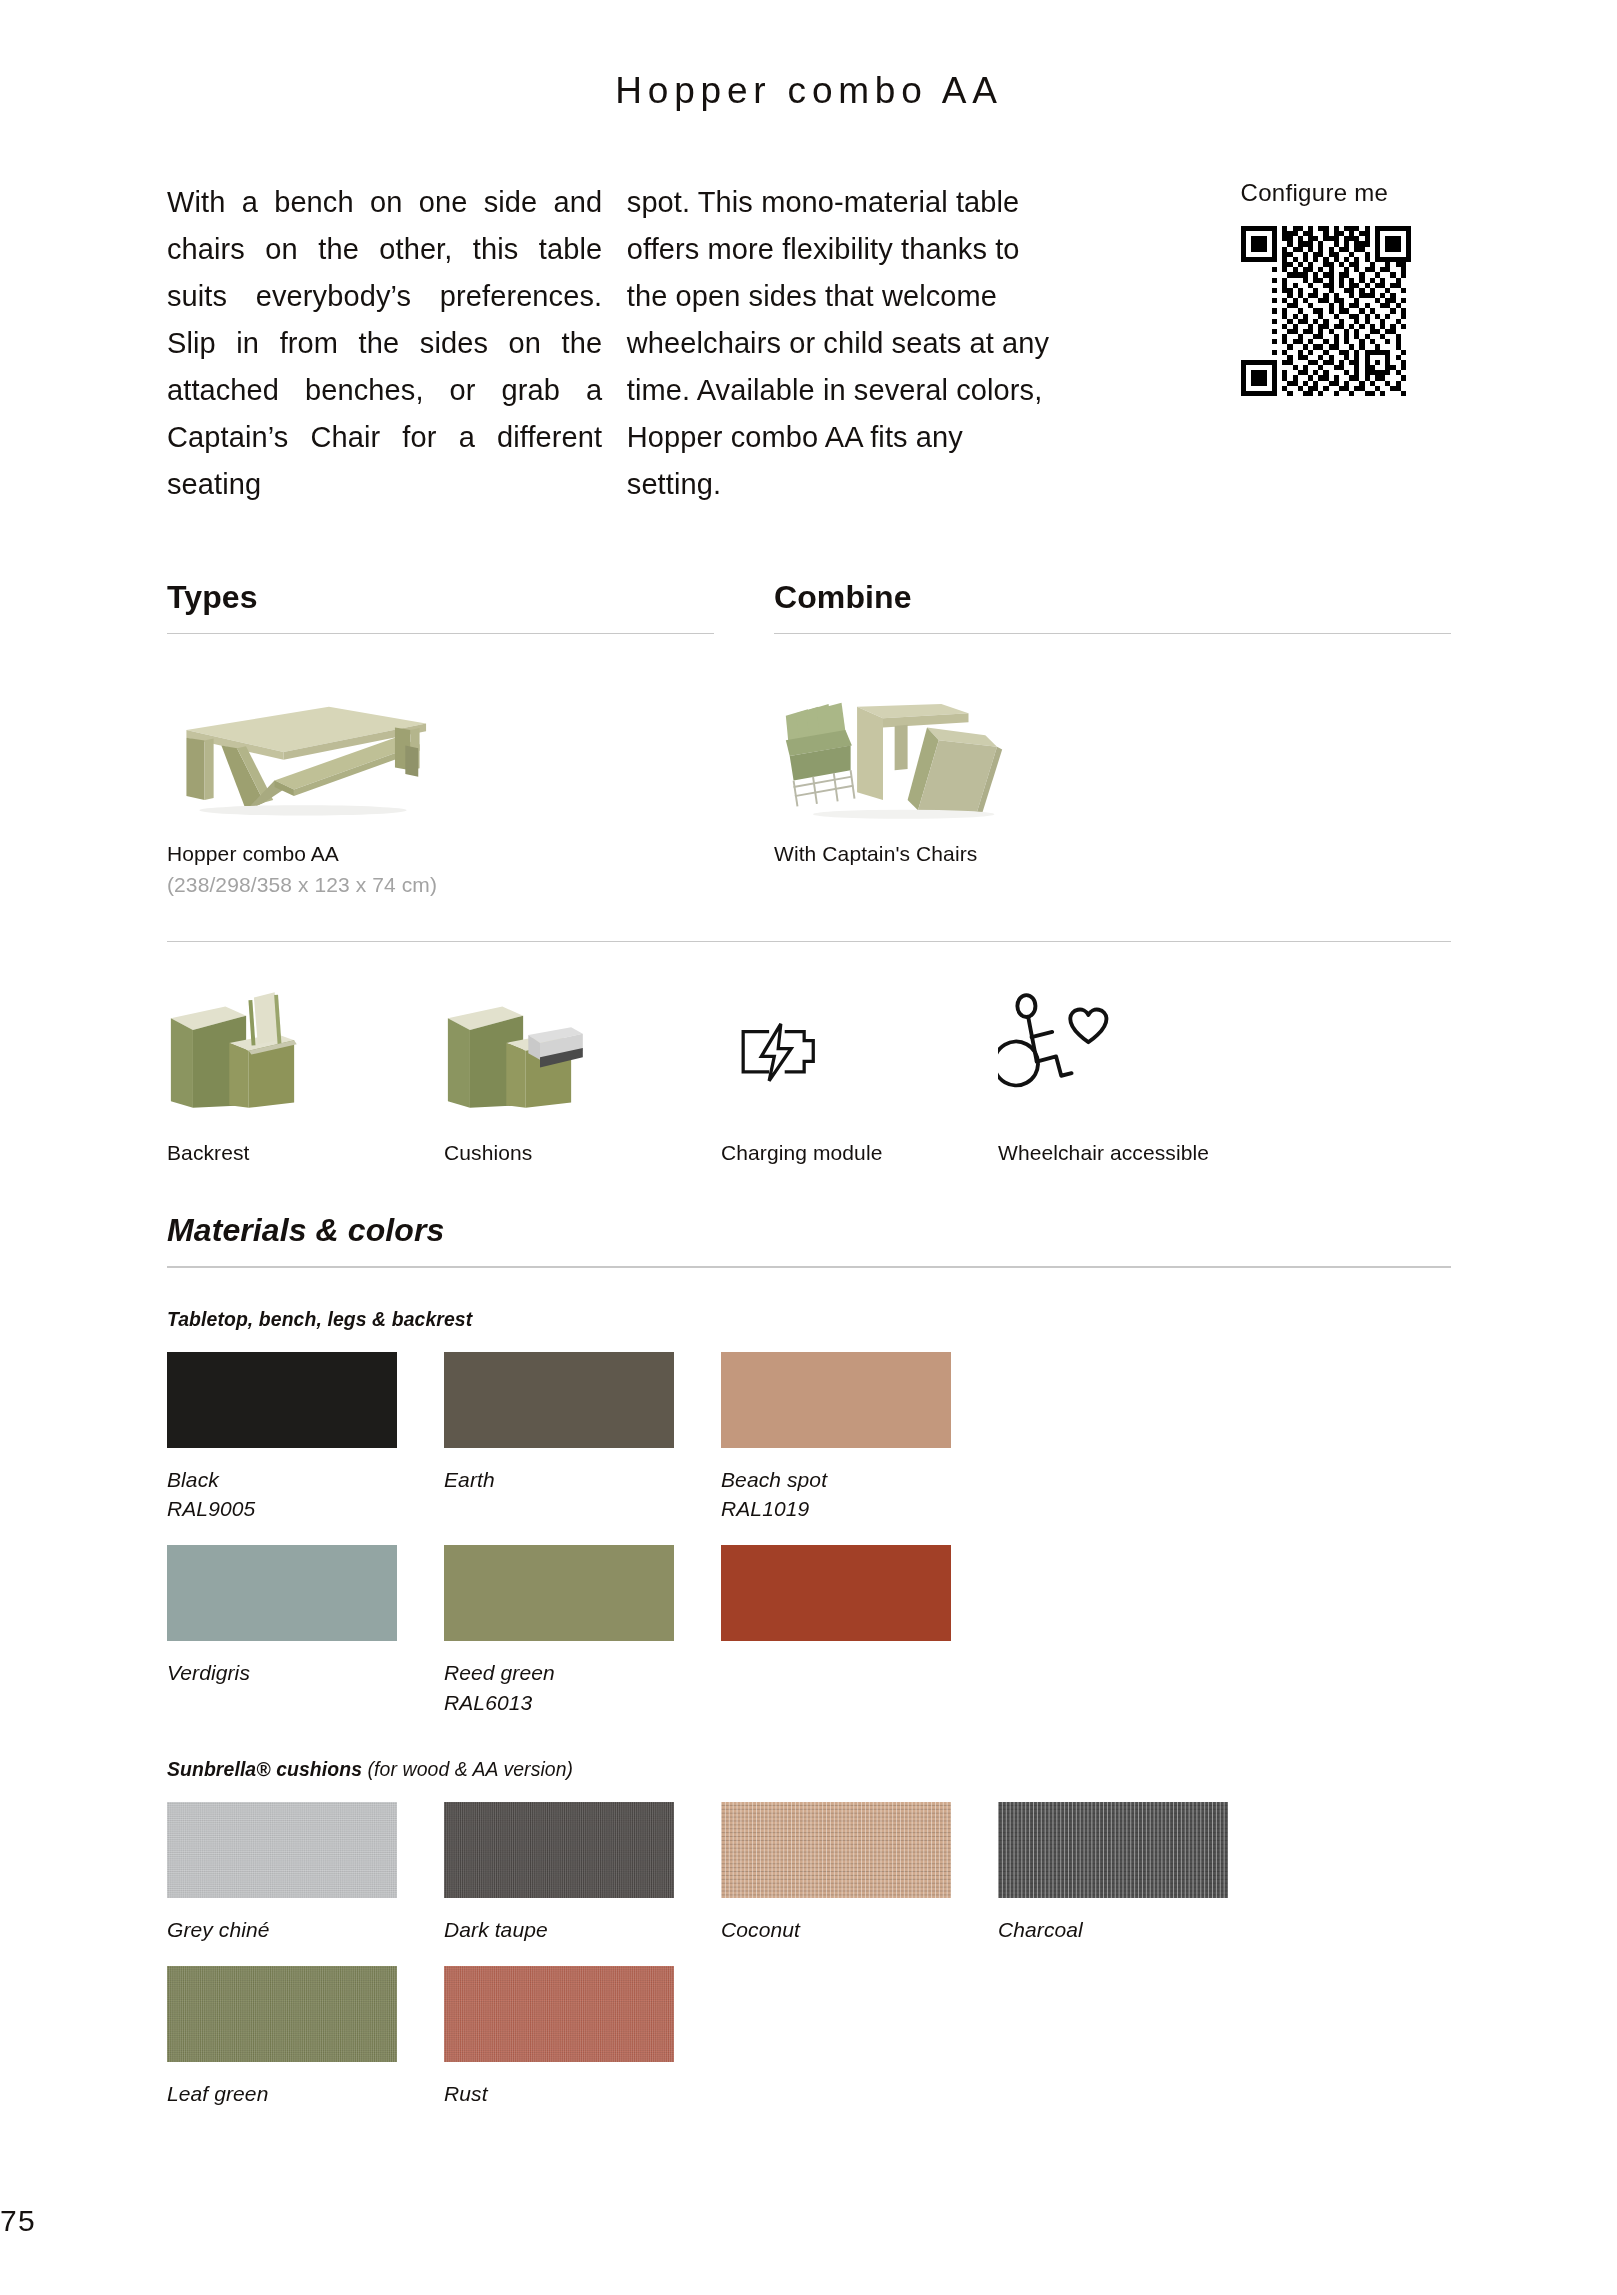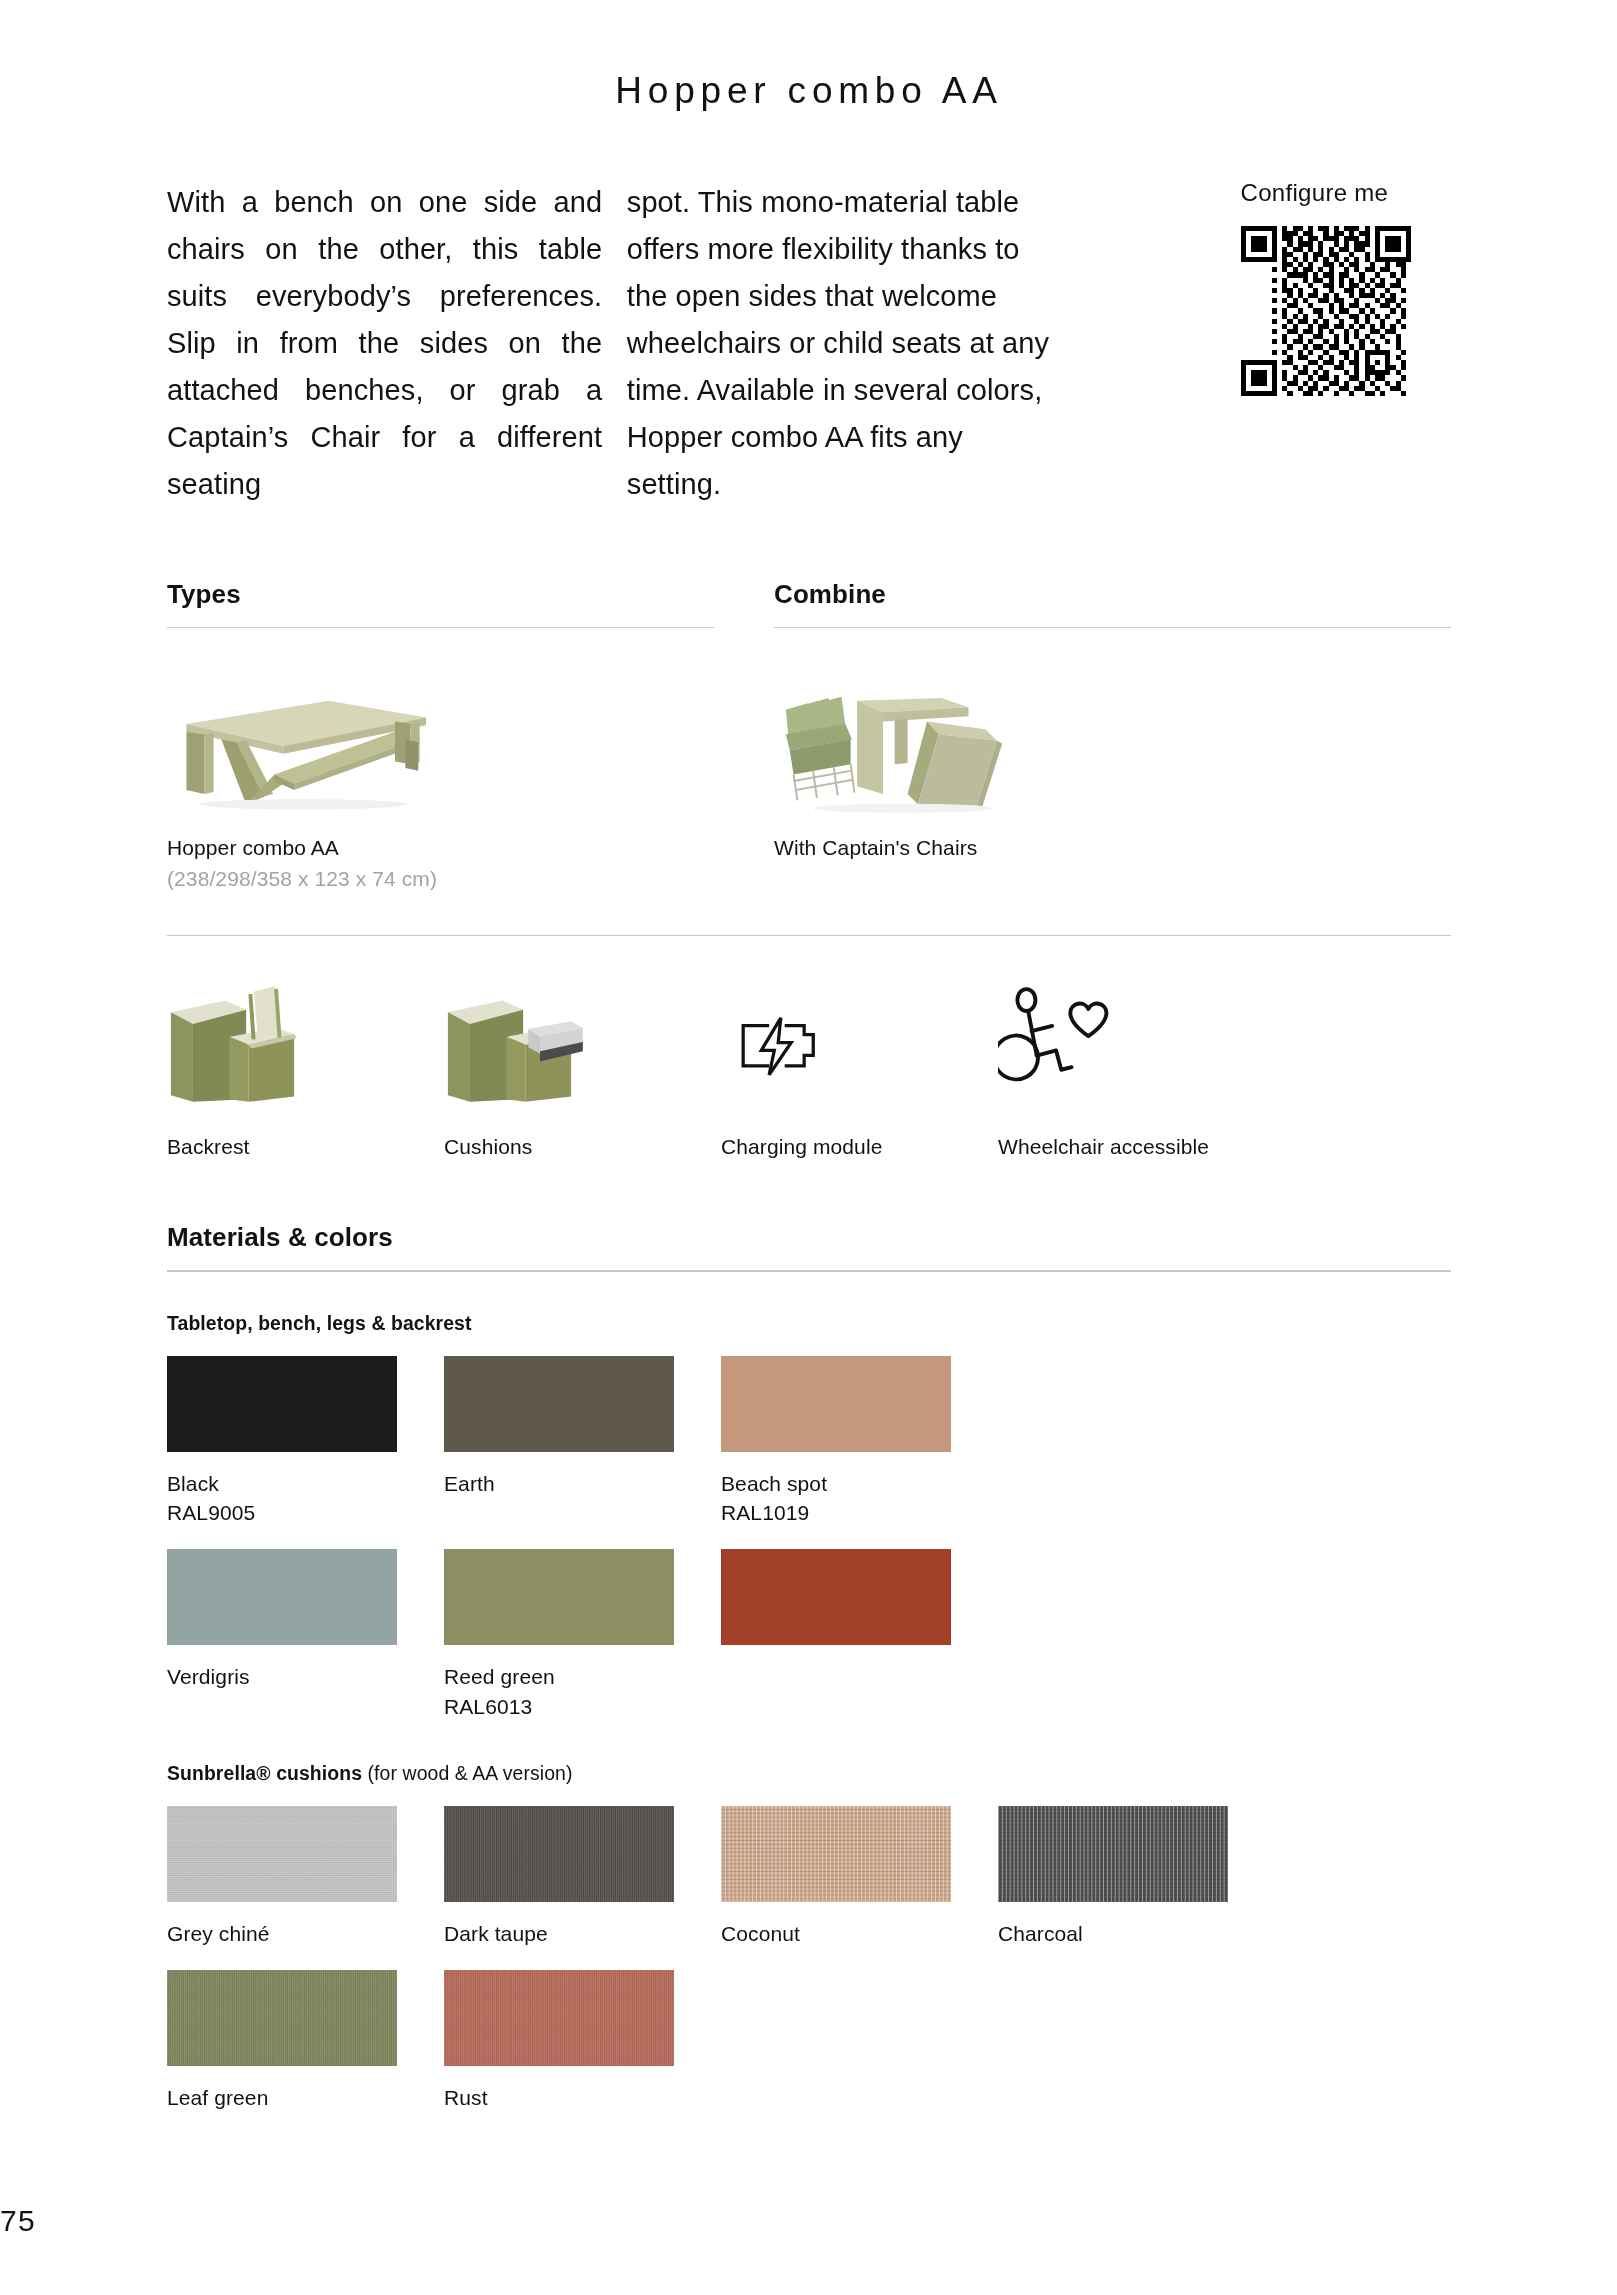--- a/index.html
+++ b/index.html
@@ -68,21 +68,21 @@
     white-space: nowrap;
   }
   .qr-code {
     width: 170px;
     height: 170px;
     display: block;
   }
 
   
   .section-head {
-    font-size: 26px;
+    font-size: 32px;
     font-weight: 700;
     letter-spacing: 0.1px;
     margin: 0 0 17px 0;
   }
   .rule {
     height: 1.3px;
     background: #c8c8c8;
     width: 100%;
   }
 
@@ -124,21 +124,21 @@
     height: 146px;
     position: relative;
   }
   .acc-label {
     font-size: 21px;
     letter-spacing: 0.1px;
     margin-top: 17px;
   }
 
   
-  .materials-block { margin-top: 63px; }
+  .materials-block { margin-top: 47px; font-style: italic; }
   .sub-head {
     font-size: 19.4px;
     font-weight: 700;
     letter-spacing: 0.1px;
     margin-top: 40px;
   }
   .sub-head .reg {
     font-weight: 400;
   }
   .swatch-row {

